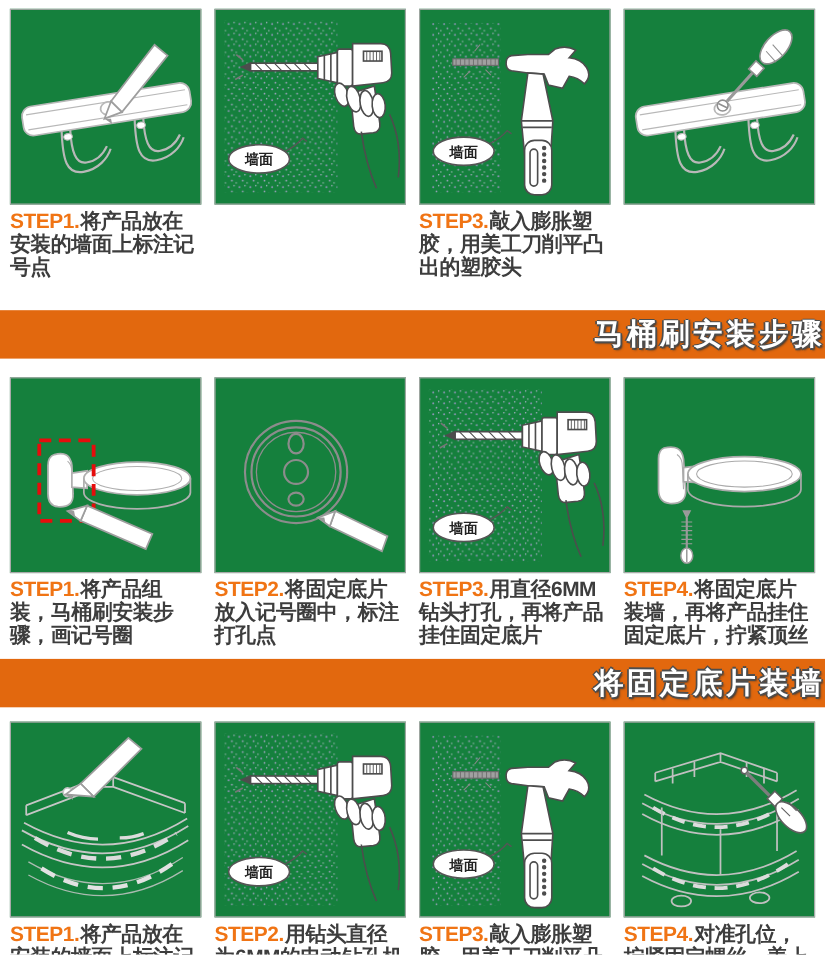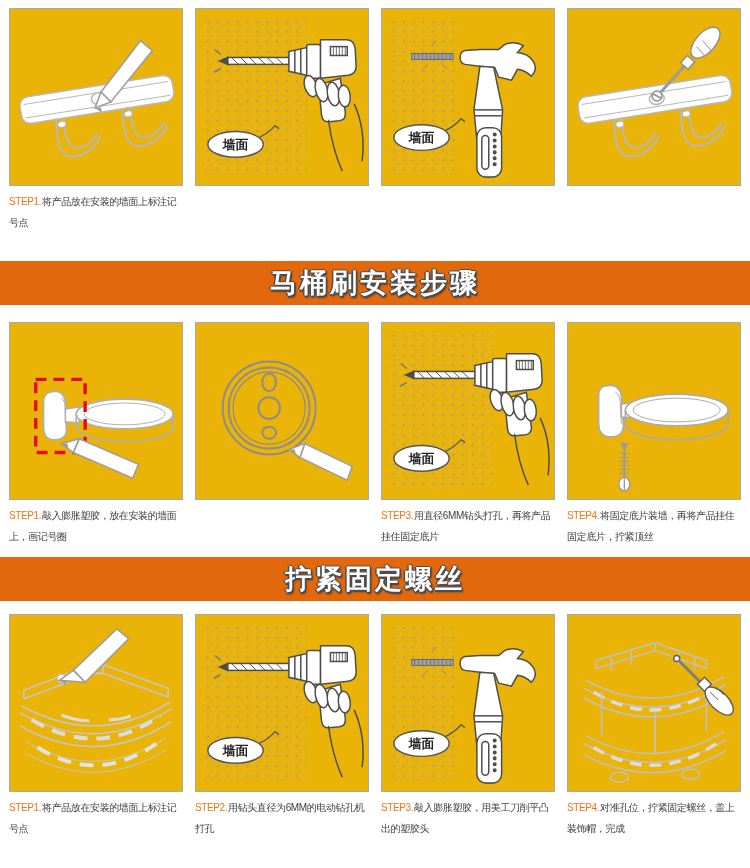--- a/index.html
+++ b/index.html
@@ -5,31 +5,31 @@
   * { margin:0; padding:0; box-sizing:border-box; }
   html,body { background:#fff; }
   .page {
     position:relative; width:750px; height:868px; margin:0 auto;
     background:#fff; overflow:hidden;
     font-family:"Liberation Sans","DejaVu Sans",sans-serif;
   }
   .steps-row { display:flex; justify-content:space-between; padding:0 9px; }
   .cell { width:174px; }
   .panel {
-    width:174px; height:178px; border:1px solid #a9a9a9; background:#eab308;
+    width:174px; height:178px; border:1px solid #a9a9a9; background:#15803d;
   }
   .art, .art svg { width:172px; height:176px; display:block; }
   .cap {
-    margin-top:5px; font-size:10px; font-weight:normal; line-height:21px;
+    margin-top:5px; font-size:19px; font-weight:bold; line-height:21px;
     color:var(--cap-color,#3d3d3d); letter-spacing:-0.4px;
   }
   .sn { color:var(--step-color,#f07414); margin-right:1px; }
   .banner {
     height:44px; background:var(--banner-bg,#e2680e);
-    display:flex; align-items:center; justify-content:center;
+    display:flex; align-items:center; justify-content:flex-end;
   }
   .banner span {
     color:#fff; font-size:27px; font-weight:bold; letter-spacing:3px;
     text-shadow:-1.5px 0 #4d4d4d, 1.5px 0 #4d4d4d, 0 -1.5px #4d4d4d,
                  0 1.5px #4d4d4d, 1.5px 1.5px 2px #333;
   }
   .row1 { padding-top:8px; }
   .banner1 { margin-top:28px; }
   .row2 { margin-top:17px; }
   .banner2 { margin-top:10px; }
@@ -139,20 +139,21 @@
                 <circle cx="114" cy="145" r="1.3" fill="#4d4d4d"></circle>
      <circle cx="114" cy="151" r="1.3" fill="#4d4d4d"></circle>
                 <circle cx="114" cy="157" r="1.3" fill="#4d4d4d"></circle>
    </g>
    <path d="M64,123 q10,-5 16,-12 l4,3" stroke="#555" fill="none" stroke-width="1.3"></path>
  <ellipse cx="40" cy="130" rx="28" ry="13" fill="#fff" stroke="#555" stroke-width="1.5"></ellipse>
  <text x="40" y="135" font-size="13" font-weight="bold" fill="#222" text-anchor="middle">墙面</text>
  </svg>
           </div>
       </div>
+      <div class="cap"><span class="sn">STEP3.</span><span>敲入膨胀塑胶，用美工刀削平凸出的塑胶头</span></div>
     </div>
     <div class="cell">
       <div class="panel">
         <div class="art">
             <svg viewBox="0 0 174 178">
    <g transform="rotate(-9 87 92)" stroke="#b8b8b8" fill="#fff" stroke-width="1.6">
  <rect x="10" y="78" width="156" height="27" rx="9"></rect>
  <line x1="14" y1="85" x2="162" y2="85" stroke-width="1"></line>
  <line x1="14" y1="99" x2="162" y2="99" stroke-width="1"></line>
  <ellipse cx="90" cy="91" rx="7.5" ry="6"></ellipse>
@@ -196,21 +197,21 @@
    </g>
    <rect x="26" y="57" width="50" height="74" fill="none" stroke="#e60c0c" stroke-width="3.5" stroke-dasharray="11 7"></rect>
    <g stroke="#9e9e9e" fill="#fff" stroke-width="1.6">
  <path d="M70,117 L130,143 L124,157 L64,131 Z"></path>
  <path d="M70,117 L52,122 L64,131 Z"></path>
  <path d="M52,122 l6,0 l1,5 z" fill="#9a9a9a" stroke="none"></path>
               </g>
  </svg>
           </div>
       </div>
-      <div class="cap"><span class="sn">STEP1.</span><span>敲入膨胀塑胶，放在安装的墙面上，画记号圈</span></div>
+      <div class="cap"><span class="sn">STEP1.</span><span>将产品组装，马桶刷安装步骤，画记号圈</span></div>
     </div>
     <div class="cell">
       <div class="panel">
         <div class="art">
             <svg viewBox="0 0 174 178">
    <g stroke="#8c8c8c" fill="none" stroke-width="2">
      <circle cx="74" cy="86" r="47"></circle>
                 <circle cx="74" cy="86" r="41"></circle>
                 <circle cx="74" cy="86" r="36.5" stroke-width="1.2"></circle>
      <ellipse cx="74" cy="60" rx="7" ry="9"></ellipse>
@@ -218,20 +219,21 @@
                 <ellipse cx="74" cy="111" rx="7" ry="6"></ellipse>
    </g>
    <g stroke="#9e9e9e" fill="#fff" stroke-width="1.6">
  <path d="M110,122 L158,145 L153,159 L105,136 Z"></path>
  <path d="M110,122 L94,128 L105,136 Z"></path>
  <path d="M94,128 l6,0 l1,5 z" fill="#9a9a9a" stroke="none"></path>
               </g>
  </svg>
           </div>
       </div>
+      <div class="cap"><span class="sn">STEP2.</span><span>将固定底片放入记号圈中，标注打孔点</span></div>
     </div>
     <div class="cell">
       <div class="panel">
         <div class="art">
             <svg viewBox="0 0 174 178">
    <defs>
                 <pattern id="spu6" width="10" height="10" patternUnits="userSpaceOnUse">
  <circle cx="2" cy="3" r="0.9" fill="#8f94b8"></circle>
                   <circle cx="7" cy="1.5" r="0.7" fill="#b0b4cc"></circle>
  <circle cx="5" cy="7" r="0.8" fill="#9fa3c0"></circle>
@@ -287,21 +289,21 @@
                 <line x1="57" y1="157" x2="57" y2="169"></line>
    </g>
  </svg>
           </div>
       </div>
       <div class="cap"><span class="sn">STEP4.</span><span>将固定底片装墙，再将产品挂住固定底片，拧紧顶丝</span></div>
     </div>
   </div>
 
   <div class="banner banner2">
-    <span>拧紧固定螺丝</span>
+    <span>将固定底片装墙</span>
   </div>
 
   <div class="steps-row row3">
     <div class="cell">
       <div class="panel">
         <div class="art">
             <svg viewBox="0 0 174 178">
    <g stroke="#c6c6c6" fill="none" stroke-width="1.6">
      <path d="M14,76 L82,50 M14,85 L82,59 M14,76 V85 M82,50 V59"></path>
      <path d="M94,50 L160,74 M94,59 L160,83 M94,50 V59 M160,74 V83"></path>

